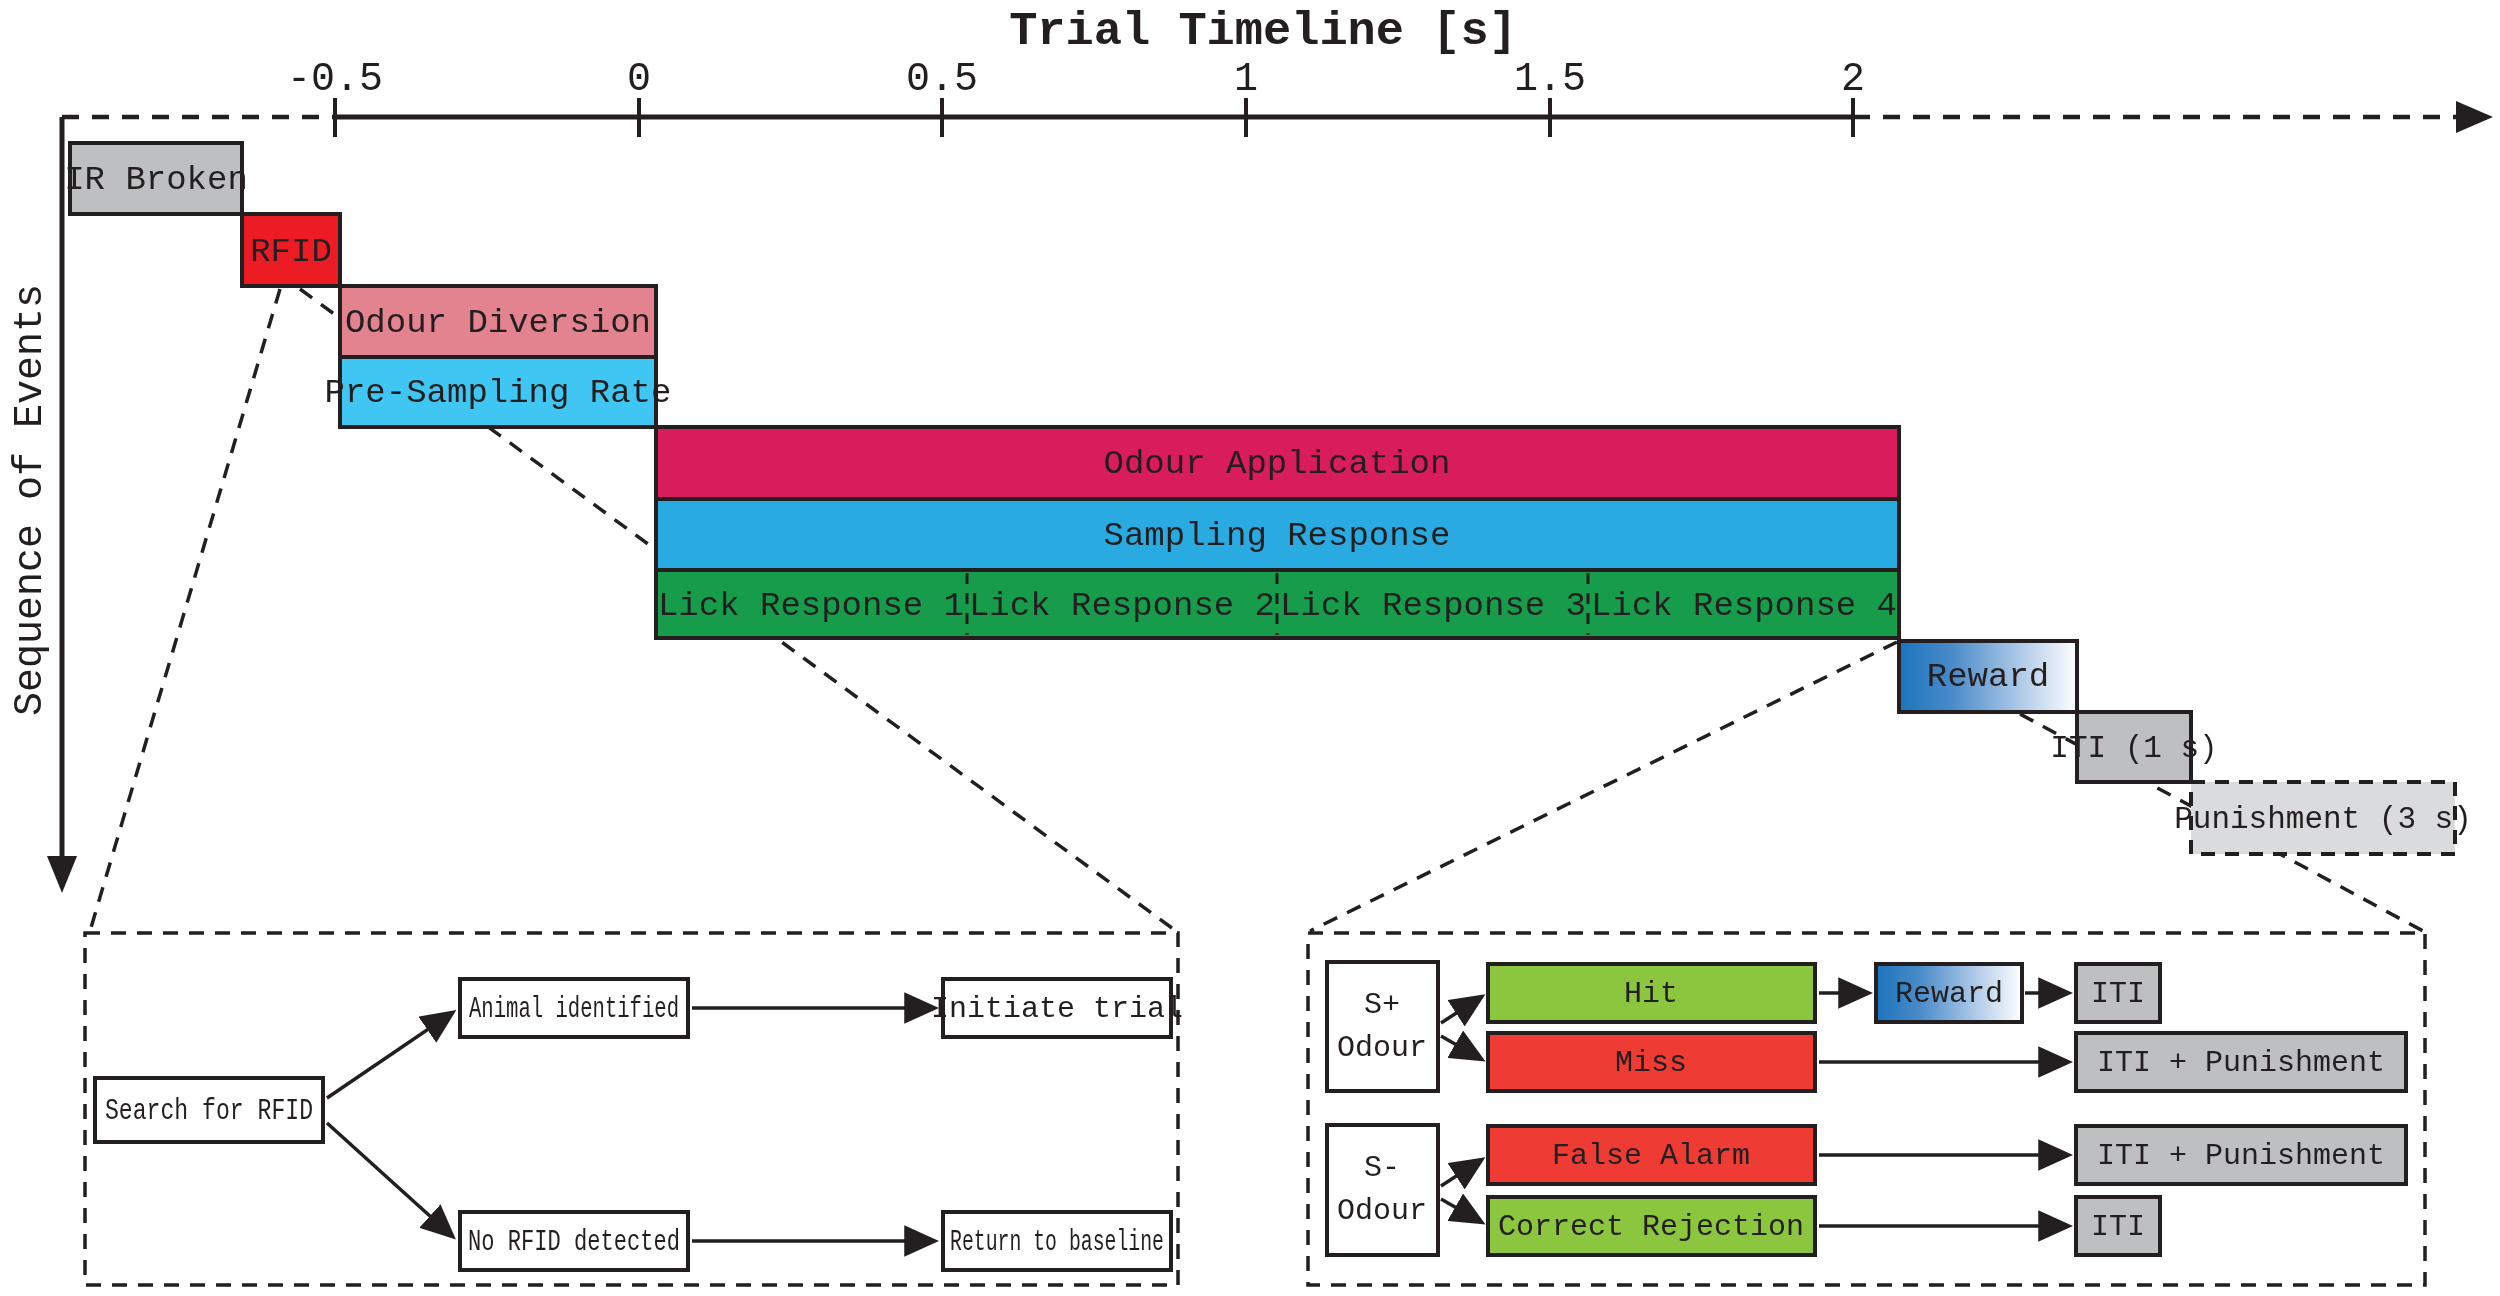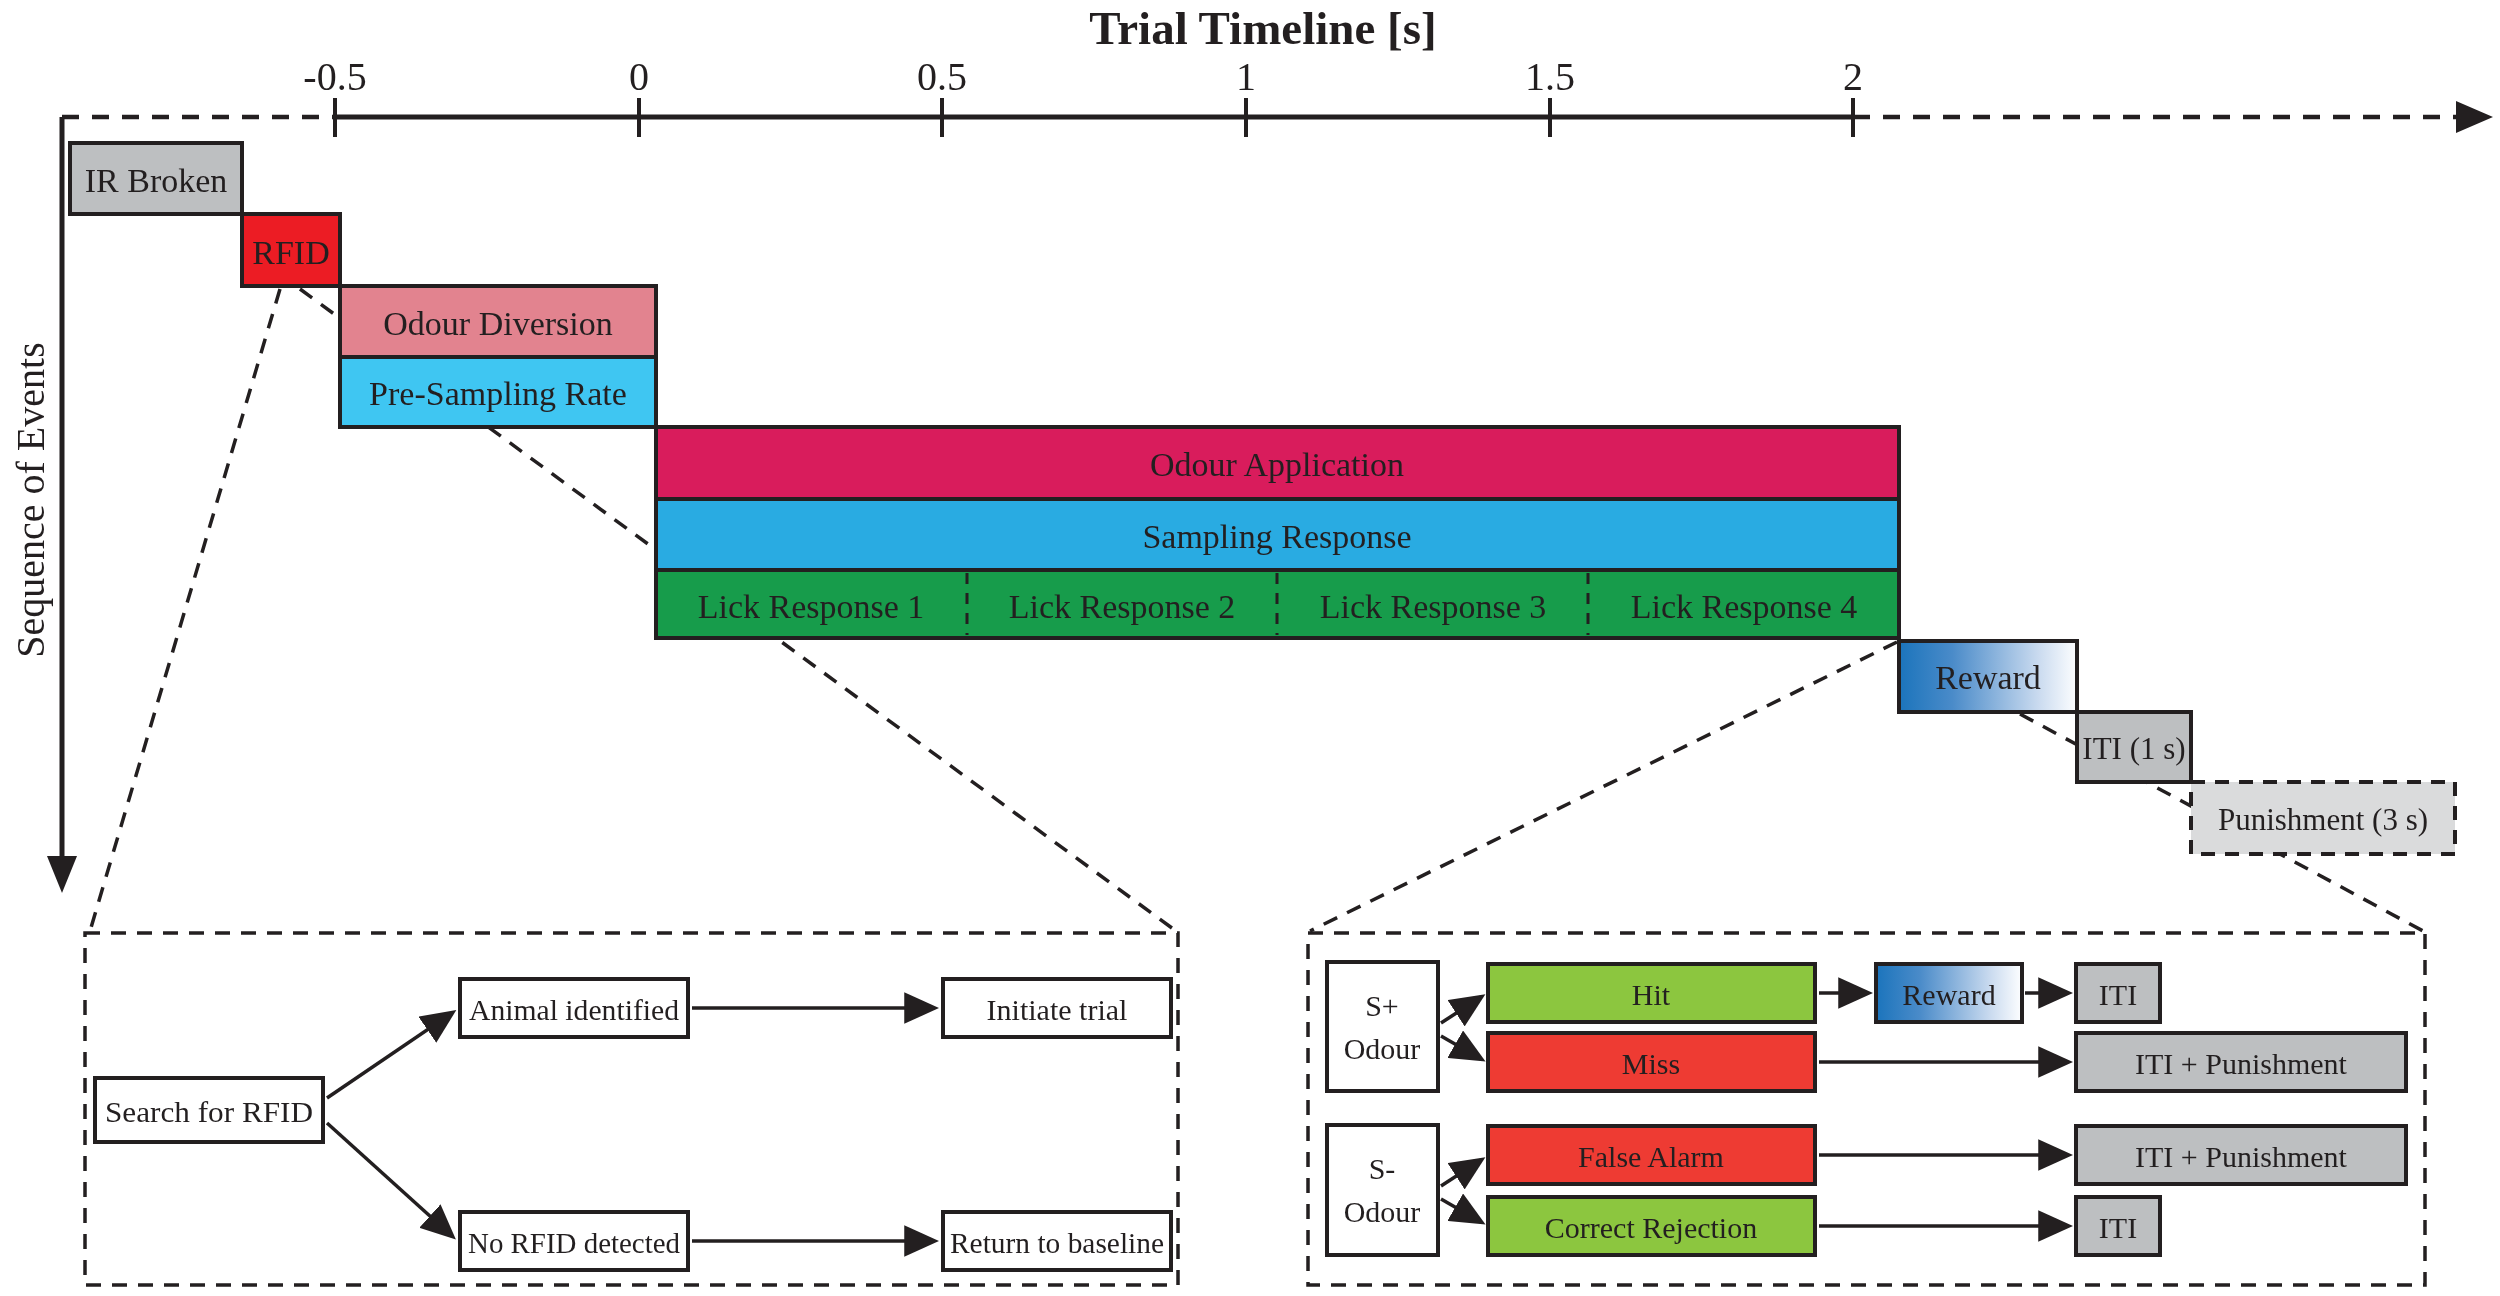--- a/index.html
+++ b/index.html
@@ -1,16 +1,16 @@
 <!DOCTYPE html>
 <html><head>
 <meta charset="utf-8">
 <style>
   html,body{margin:0;padding:0;background:#ffffff;}
-  .stage{width:2464px;height:1296px;position:relative;font-family:Liberation Serif, serif;}
+  .stage{width:2464px;height:1296px;position:relative;font-family:Liberation Mono, monospace;}
   svg{display:block;}
   .box{stroke:#231F20;stroke-width:4;}
   .whitebox{fill:#ffffff;stroke:#231F20;stroke-width:4;}
   .dashedpanel{fill:none;stroke:#231F20;stroke-width:3.5;stroke-dasharray:15 11;}
   .conn{stroke:#231F20;stroke-width:3.5;stroke-dasharray:15 11;fill:none;}
   .axis-solid{stroke:#231F20;stroke-width:5;fill:none;}
   .axis-dash{stroke:#231F20;stroke-width:4.5;stroke-dasharray:17 13;fill:none;}
   .tick{stroke:#231F20;stroke-width:4;}
   .sep{stroke:#231F20;stroke-width:3;stroke-dasharray:11 9;}
   .flowarrow{stroke:#231F20;stroke-width:3.5;fill:none;}

